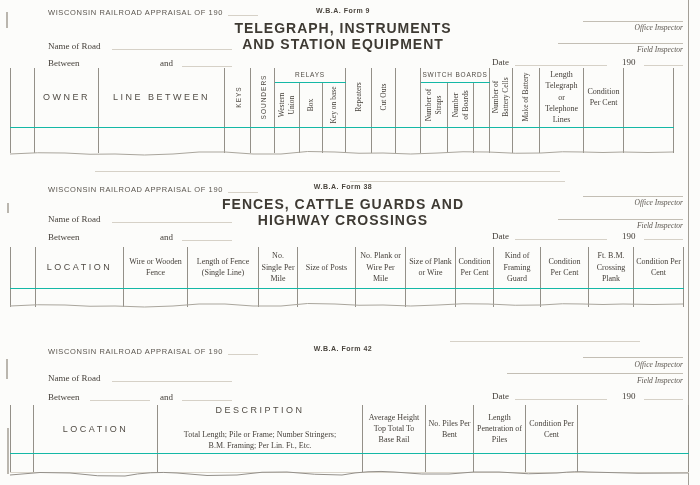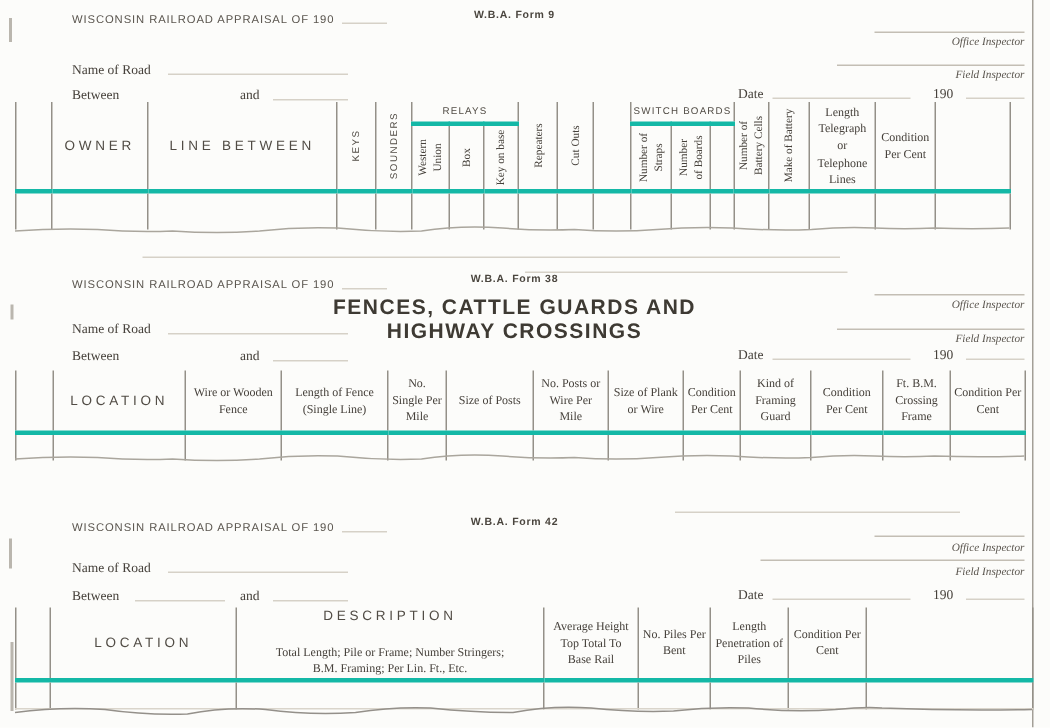--- a/index.html
+++ b/index.html
@@ -8,21 +8,21 @@
   .strip{position:absolute;left:0;width:700px}
   .appr{font:7.5px "Liberation Sans",sans-serif;letter-spacing:.6px;color:#5a554e;white-space:nowrap}
   .fno{font:bold 7px "Liberation Sans",sans-serif;letter-spacing:.5px;color:#4a453e;left:0;right:14px;text-align:center}
   .ttl{font:bold 14px "Liberation Sans",sans-serif;letter-spacing:1px;color:#3e3a33;left:0;right:14px;text-align:center;white-space:nowrap}
   .lbl{font:9px "Liberation Serif",serif;color:#46413b;white-space:nowrap}
   .insp{font:italic 7.5px "Liberation Serif",serif;color:#5a554e;text-align:right;white-space:nowrap}
   .rule{height:1px;background:#c3beb4}
   .frule{height:1px;background:#d6d1c7}
   table.ft{border-collapse:collapse;table-layout:fixed;position:absolute}
   table.ft td{border-left:1px solid #949088;border-right:1px solid #949088;padding:0;vertical-align:middle;text-align:center;overflow:hidden}
-  table.ft td.h{border-bottom:3px solid #14b8a6}
+  table.ft td.h{border-bottom:1px solid #14b8a6}
   table.ft td.d{border-bottom:none}
   table.ft td.d2{border-bottom:1px solid #dad5cb}
   .caps{font:9px "Liberation Sans",sans-serif;letter-spacing:2.5px;color:#514c45}
   .gcaps{font:6.5px "Liberation Sans",sans-serif;letter-spacing:.8px;color:#514c45}
   .ser{font:8px/1.4 "Liberation Serif",serif;color:#46413b;padding:1px 2px}
   td.vt{position:relative}
   .vx{position:absolute;left:50%;top:50%;transform:translate(-50%,-50%) rotate(-90deg);text-align:center}
   .vcaps{font:6.5px "Liberation Sans",sans-serif;letter-spacing:1px;color:#514c45}
   .vser{font:7.5px/1.3 "Liberation Serif",serif;color:#46413b}
   .mark{background:#bab6ae}
@@ -36,20 +36,22 @@
   <div class="abs edge" style="left:688px;top:0;width:1px;height:485px"></div>
   <div class="abs mark" style="left:6px;top:12px;width:2px;height:16px"></div>
   <div class="abs mark" style="left:7px;top:203px;width:2px;height:10px"></div>
   <div class="abs mark" style="left:6px;top:359px;width:2px;height:20px"></div>
   <div class="abs mark" style="left:7px;top:428px;width:2px;height:46px"></div>
 
   <div class="strip" style="top:0;height:172px">
     <div class="abs appr" style="left:48px;top:8px">WISCONSIN RAILROAD APPRAISAL OF 190</div>
     <div class="abs frule" style="left:228px;top:15px;width:30px"></div>
     <div class="abs fno" style="top:7px">W.B.A. Form 9</div>
+    <div class="abs ttl" style="top:20px">TELEGRAPH, INSTRUMENTS</div>
+    <div class="abs ttl" style="top:36px">AND STATION EQUIPMENT</div>
     <div class="abs rule" style="right:17px;top:21px;width:100px"></div>
     <div class="abs insp" style="right:17px;top:23px">Office Inspector</div>
     <div class="abs rule" style="right:17px;top:43px;width:125px"></div>
     <div class="abs insp" style="right:17px;top:45px">Field Inspector</div>
     <div class="abs lbl" style="left:48px;top:41px">Name of Road</div>
     <div class="abs frule" style="left:112px;top:49px;width:120px"></div>
     <div class="abs lbl" style="left:48px;top:58px">Between</div>
     <div class="abs lbl" style="left:160px;top:58px">and</div>
     <div class="abs frule" style="left:182px;top:66px;width:50px"></div>
     <div class="abs lbl" style="left:492px;top:57px">Date</div>
@@ -217,36 +219,36 @@
         <td class="h">
               <div class="ser">Length of Fence (Single Line)</div>
             </td>
         <td class="h">
               <div class="ser">No. Single Per Mile</div>
             </td>
         <td class="h">
               <div class="ser">Size of Posts</div>
             </td>
         <td class="h">
-              <div class="ser">No. Posts or Wire Per Mile</div>
+              <div class="ser">No. Plank or Wire Per Mile</div>
             </td>
         <td class="h">
               <div class="ser">Size of Plank or Wire</div>
             </td>
         <td class="h">
               <div class="ser">Condition Per Cent</div>
             </td>
         <td class="h">
               <div class="ser">Kind of Framing Guard</div>
             </td>
         <td class="h">
               <div class="ser">Condition Per Cent</div>
             </td>
         <td class="h">
-              <div class="ser">Ft. B.M. Crossing Frame</div>
+              <div class="ser">Ft. B.M. Crossing Plank</div>
             </td>
         <td class="h">
               <div class="ser">Condition Per Cent</div>
             </td>
       </tr>
       <tr style="height:19px">
         <td class="d"></td>
             <td class="d"></td>
         <td class="d"></td>
             <td class="d"></td>

